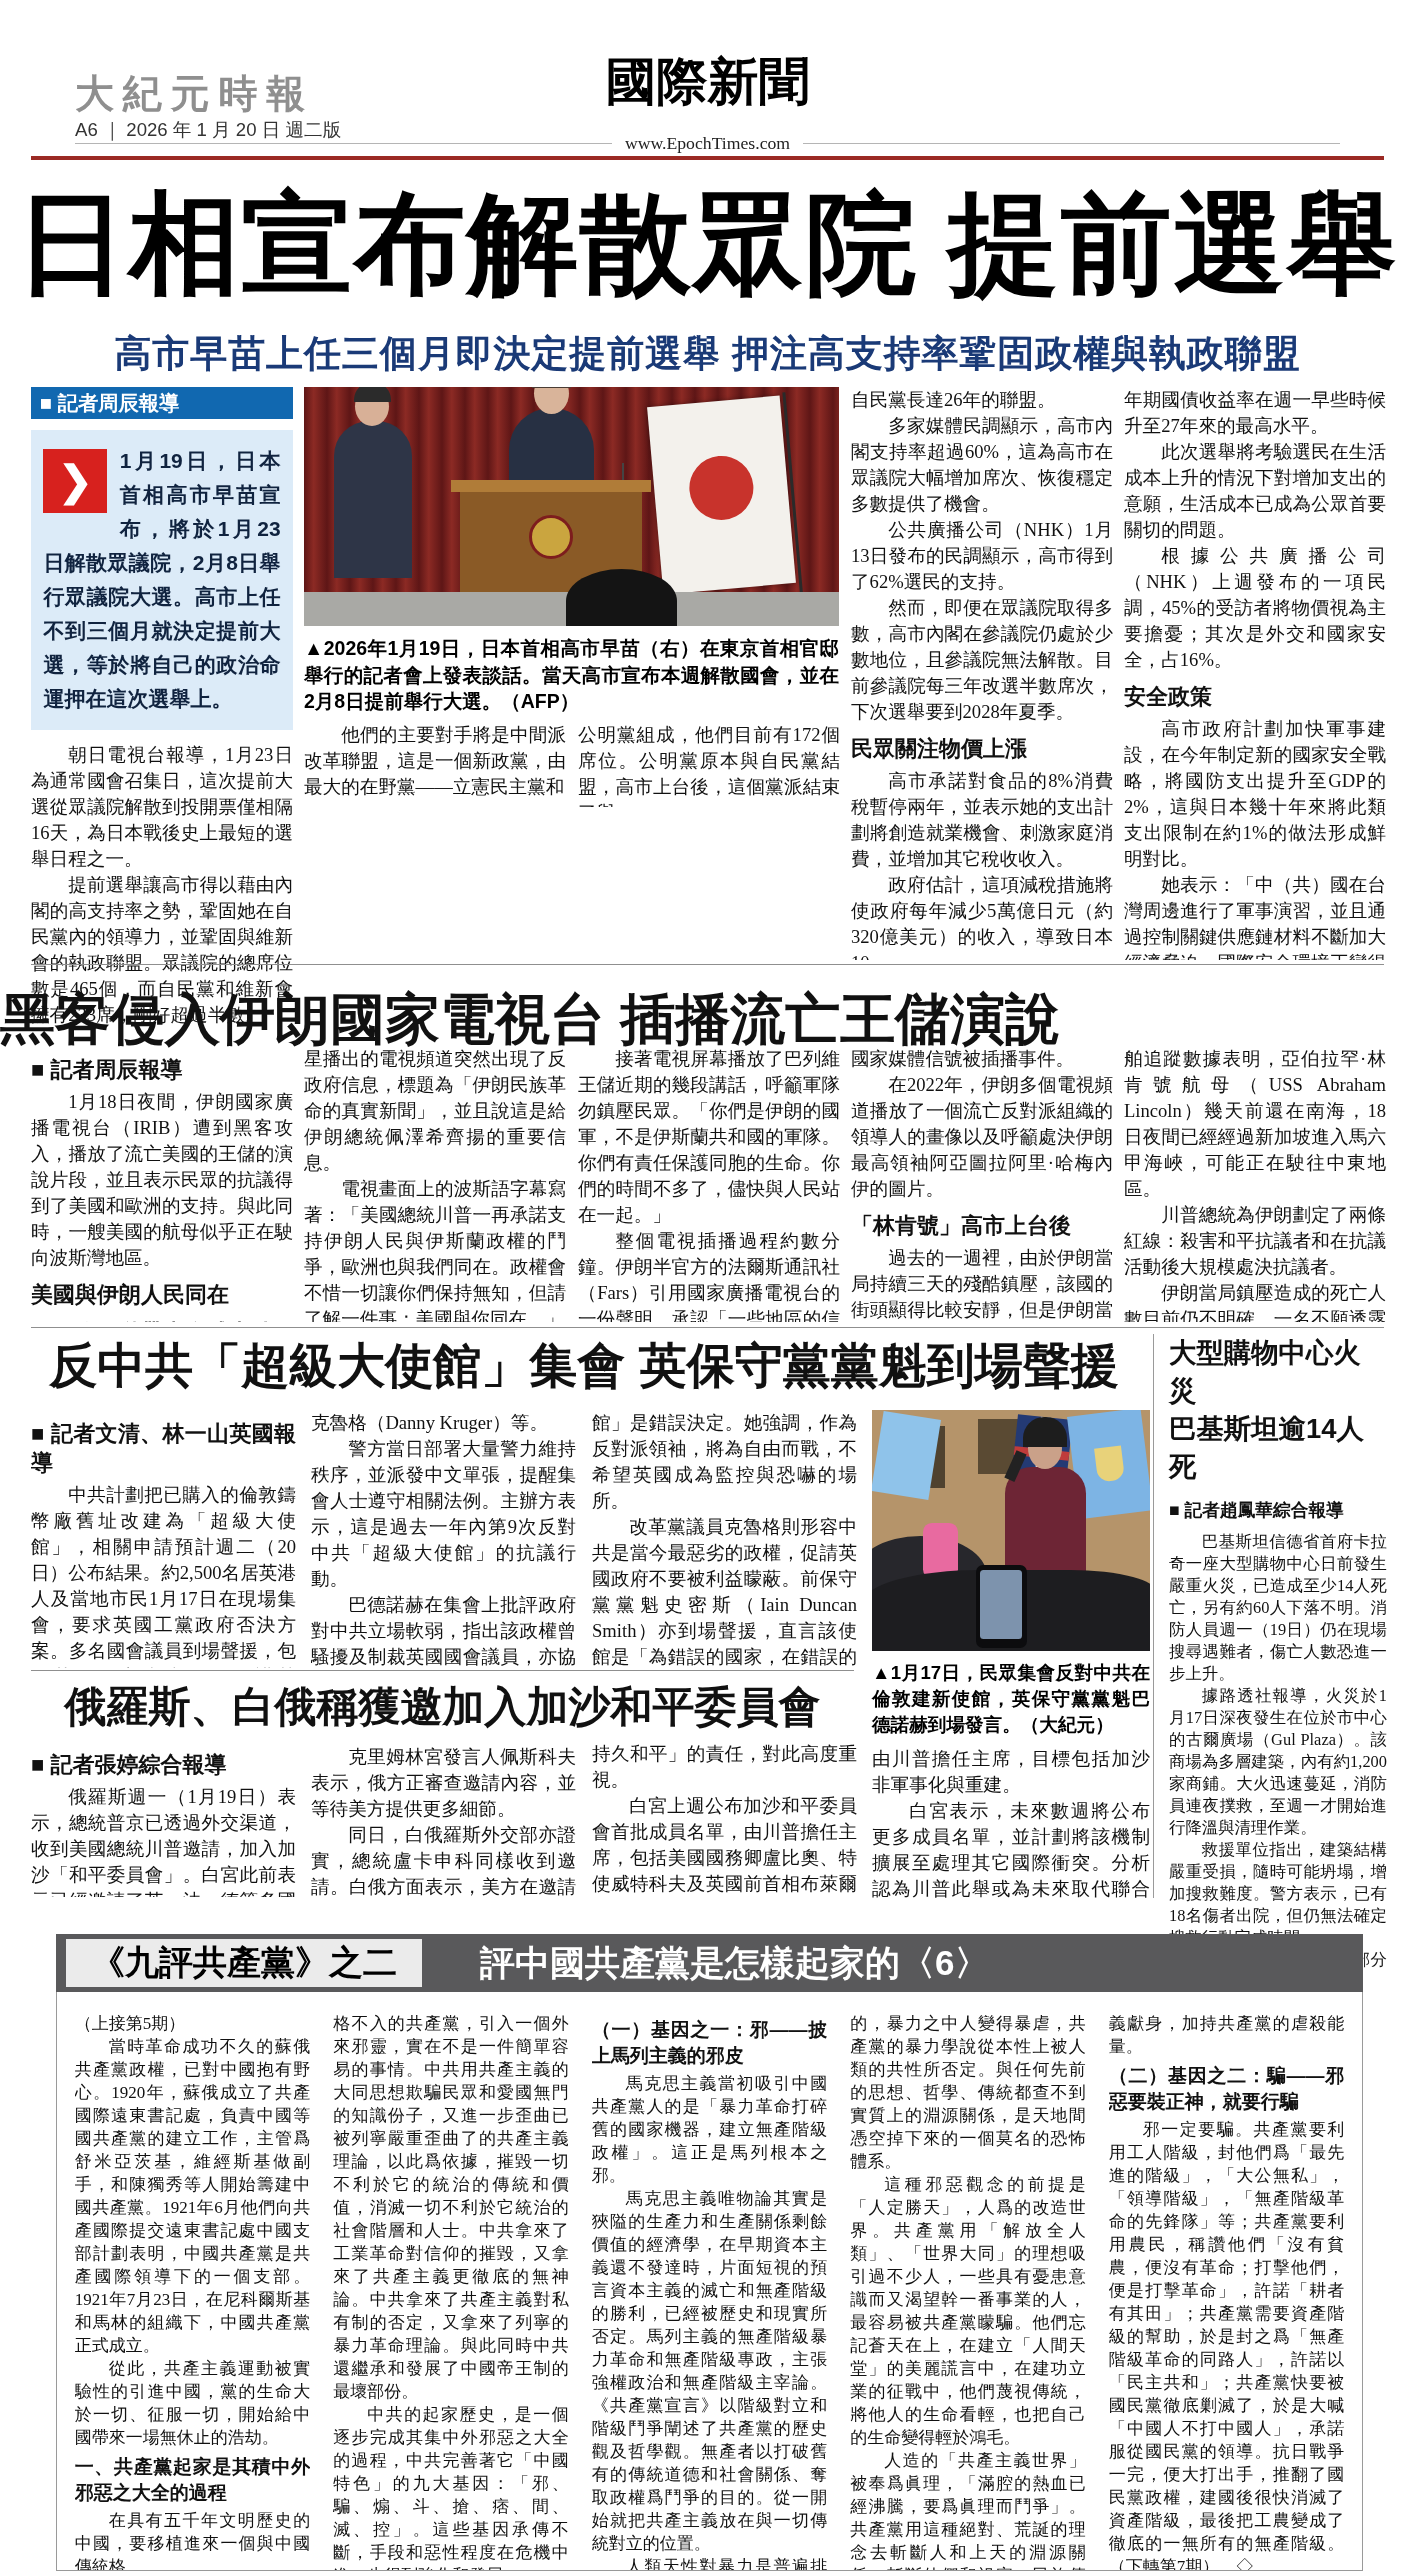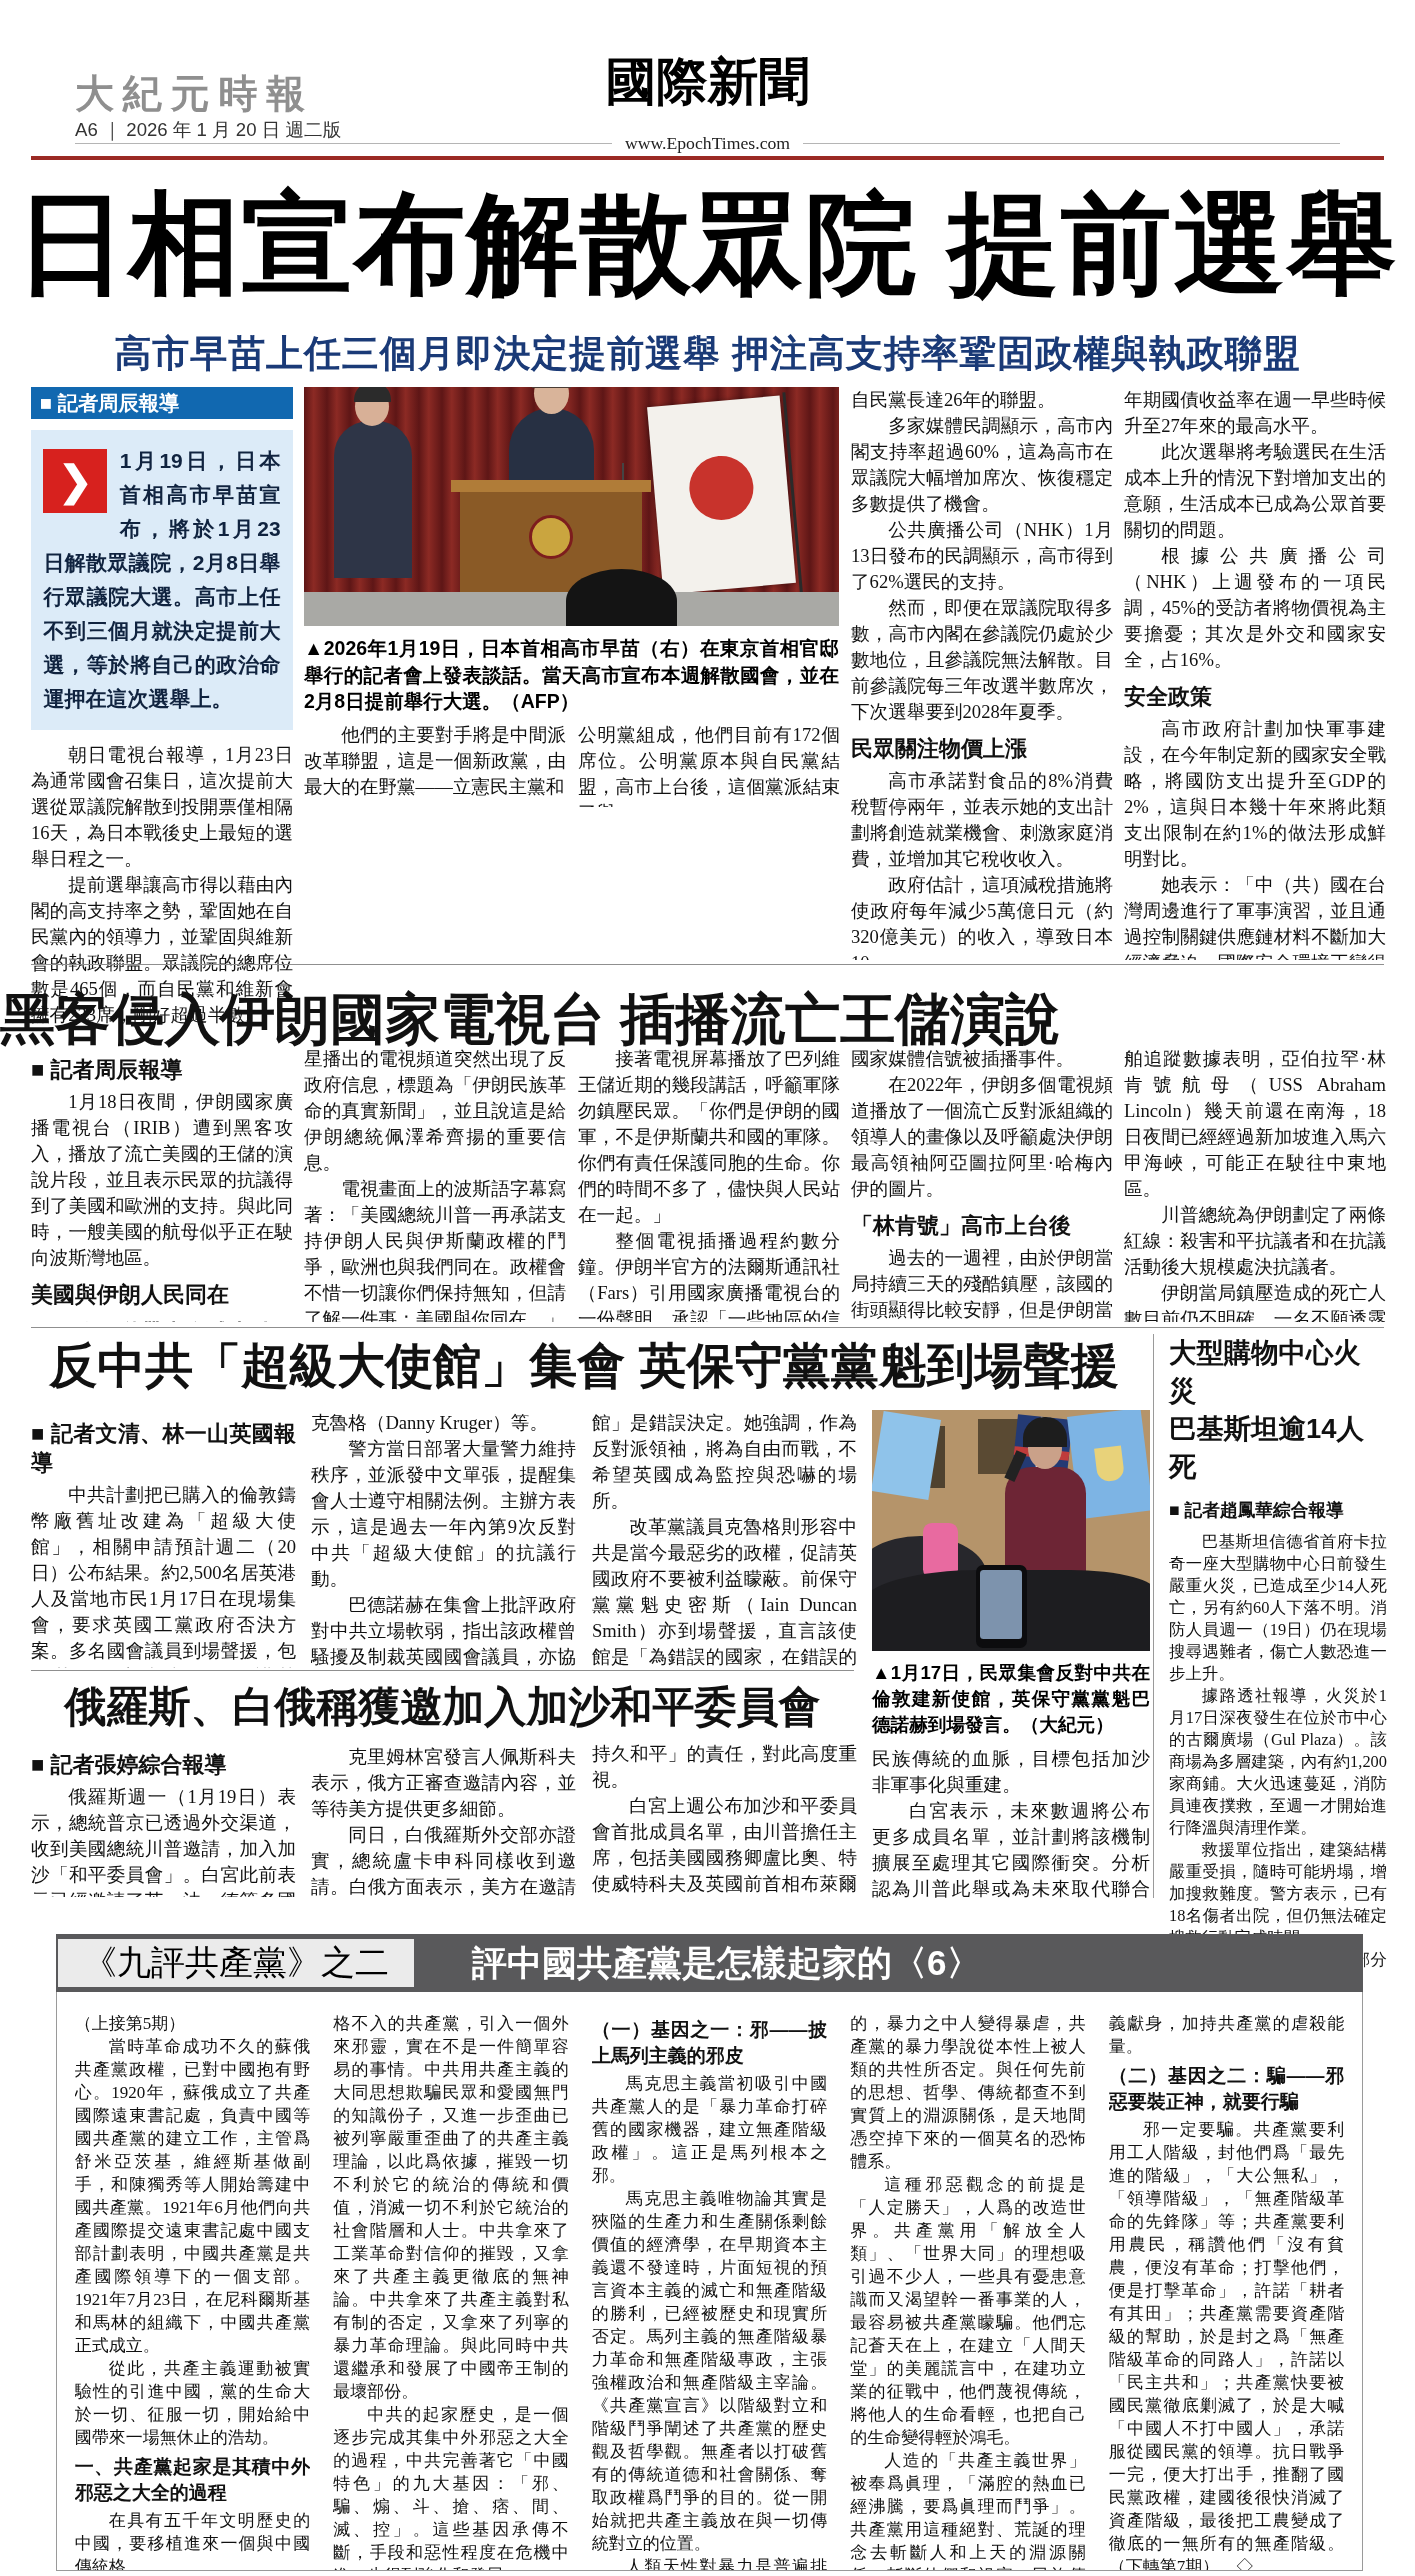--- a/index.html
+++ b/index.html
@@ -35,22 +35,22 @@
   .chevron-icon{float:left;width:64px;height:64px;background:#d7211e;margin:5.3px 12.4px 3.5px 0;
       color:#fff;font-size:41px;line-height:64px;text-align:center;font-family:"Liberation Sans",sans-serif;}
   .caption{font-family:"Liberation Sans",sans-serif;font-weight:bold;font-size:19.5px;line-height:26.5px;text-align:justify;color:#000;}
   
   .sb-head{font-family:"Liberation Sans",sans-serif;font-weight:900;font-size:27.4px;line-height:38px;}
   .sb-byline{margin-top:12.4px;font-family:"Liberation Sans",sans-serif;font-weight:bold;font-size:17.7px;}
   .sb-body{margin-top:8.8px;font-size:16.4px;line-height:22px;text-align:justify;}
   .sb-body p{margin:0;text-indent:2em;}
   
   .banner{left:56px;top:1934px;width:1307px;height:58px;background:#59595b;display:flex;align-items:center;}
-  .series-box{margin-left:2px;background:#ebebeb;height:48px;padding:0 25px;font-size:34px;line-height:48px;
-      font-weight:400;font-family:"Liberation Serif",serif;color:#000;}
+  .series-box{margin-left:10px;background:#ebebeb;height:48px;padding:0 25px;font-size:34px;line-height:48px;
+      font-weight:700;font-family:"Liberation Serif",serif;color:#000;}
   .nine-title{color:#fff;font-family:"Liberation Sans",sans-serif;font-weight:bold;font-size:35px;margin-left:58px;}
   .nine-box{left:56px;top:1992px;width:1307px;height:579px;border:0.9px solid #9a9a9a;border-top:none;
       box-sizing:border-box;padding:19.5px 17.7px 0;display:flex;gap:23px;}
   .nine-col{flex:1;font-size:17px;line-height:23px;text-align:justify;overflow:hidden;}
   .nine-col p{margin:0;text-indent:2em;}
   .nine-col p.cont{text-indent:0;}
   .nine-col h5{margin:5.3px 0 3.5px;font-size:19px;line-height:26px;font-family:"Liberation Sans",sans-serif;font-weight:bold;text-indent:0;}
   
   .photo{overflow:hidden;}
   .p1-curtain{position:absolute;inset:0;background:repeating-linear-gradient(90deg,#5e1616 0px,#8c2a24 9.7px,#5e1616 23px);}
@@ -244,21 +244,21 @@
     </div>
   <div class="abs col" style="left:311px;top:1744px;width:265px;height:156px;">
       <p>克里姆林宮發言人佩斯科夫表示，俄方正審查邀請內容，並等待美方提供更多細節。</p>
       <p>同日，白俄羅斯外交部亦證實，總統盧卡申科同樣收到邀請。白俄方面表示，美方在邀請文本中肯定白俄願意承擔「建設</p>
     </div>
   <div class="abs col" style="left:592px;top:1741px;width:265px;height:156px;">
       <p class="cont">持久和平」的責任，對此高度重視。</p>
       <p>白宮上週公布加沙和平委員會首批成員名單，由川普擔任主席，包括美國國務卿盧比奧、特使威特科夫及英國前首相布萊爾等人。該委員會是美國加沙和平</p>
     </div>
   <div class="abs col" style="left:872px;top:1746px;width:278px;height:152px;">
-      <p class="cont">民族傳統的血脈，目標包括加沙非軍事化與重建。</p>
+      <p class="cont">由川普擔任主席，目標包括加沙非軍事化與重建。</p>
       <p>白宮表示，未來數週將公布更多成員名單，並計劃將該機制擴展至處理其它國際衝突。分析認為川普此舉或為未來取代聯合國做準備。◇</p>
     </div>
 
   <div class="abs" style="left:1153px;top:1334px;height:564px;border-left:0.9px solid #9a9a9a;"></div>
   <div class="abs" style="left:1169px;top:1334px;width:218px;">
     <div class="sb-head">
       <div>大型購物中心火災</div>
       <div>巴基斯坦逾14人死</div>
     </div>
     <div class="sb-byline">■ 記者趙鳳華綜合報導</div>

